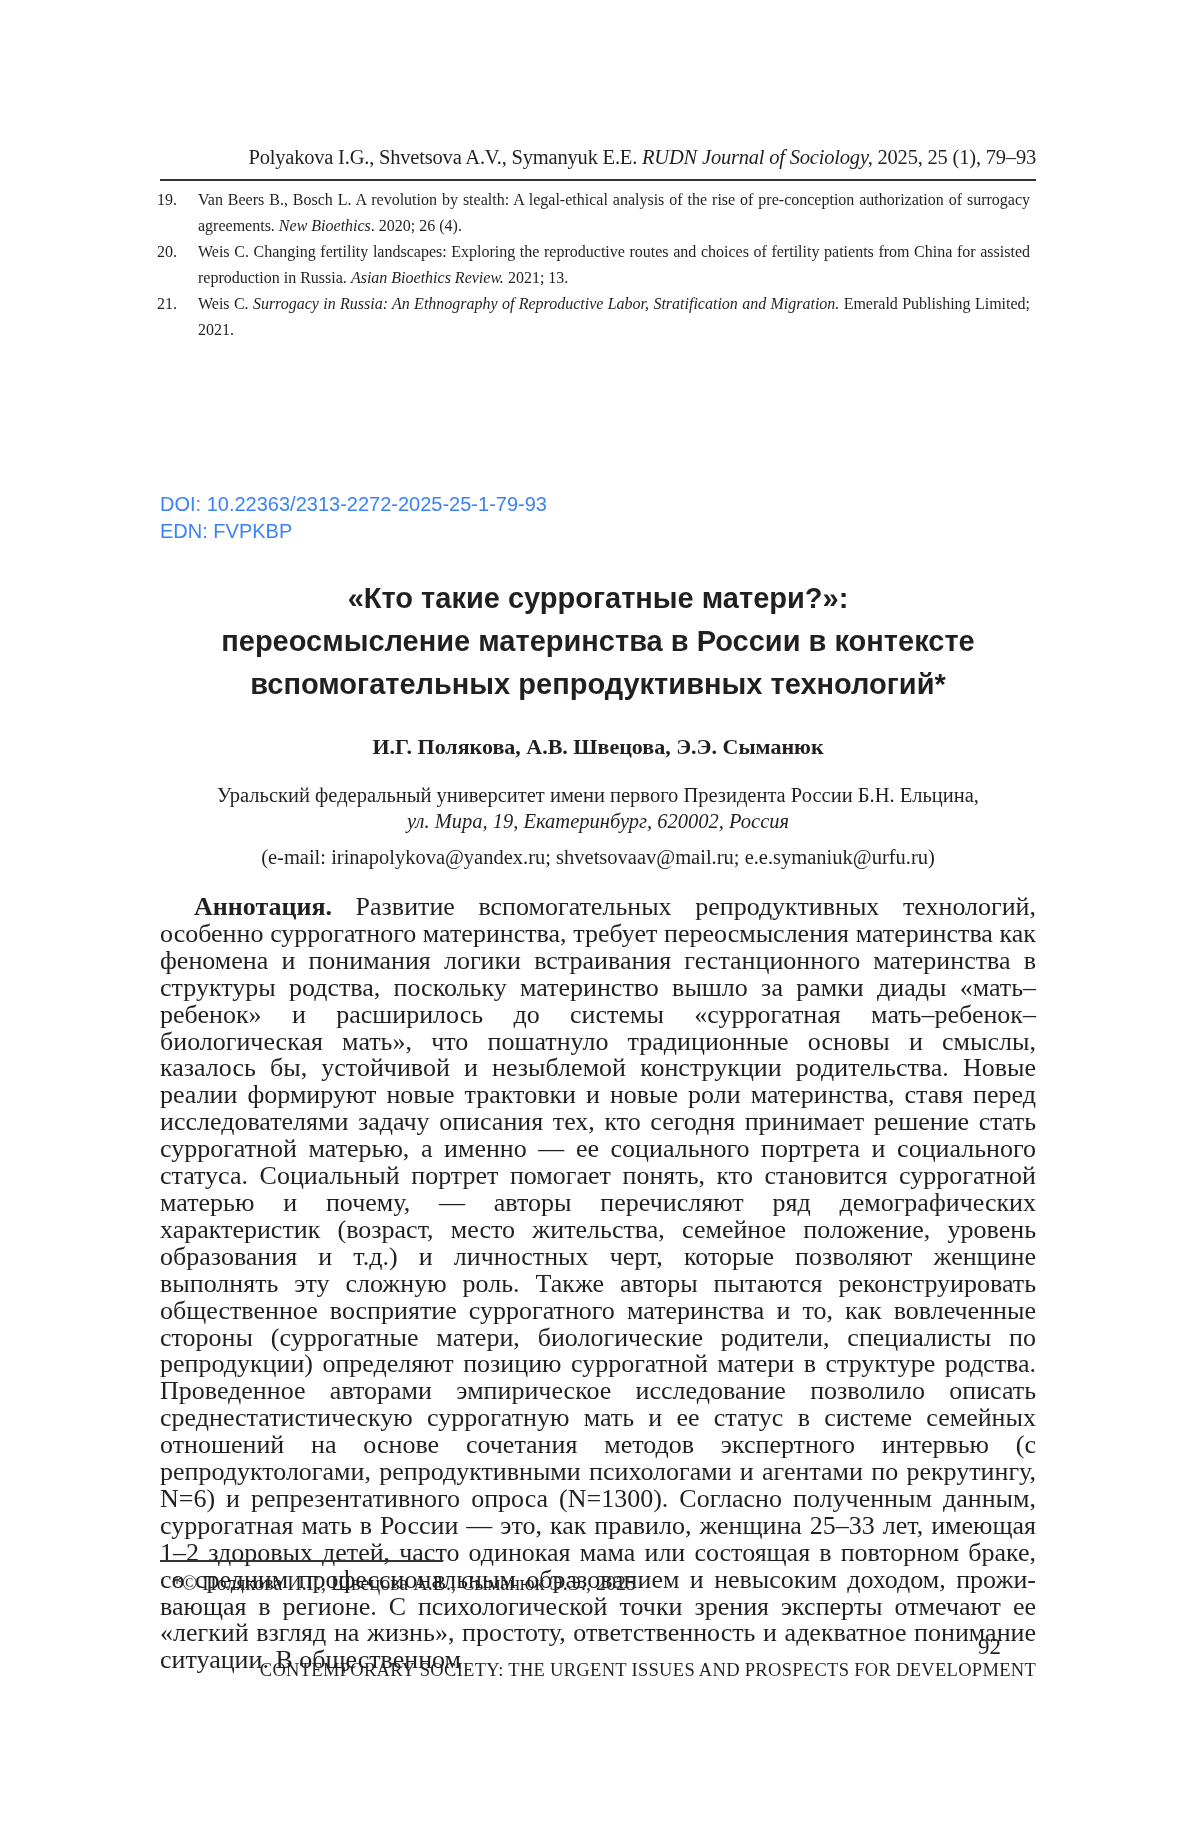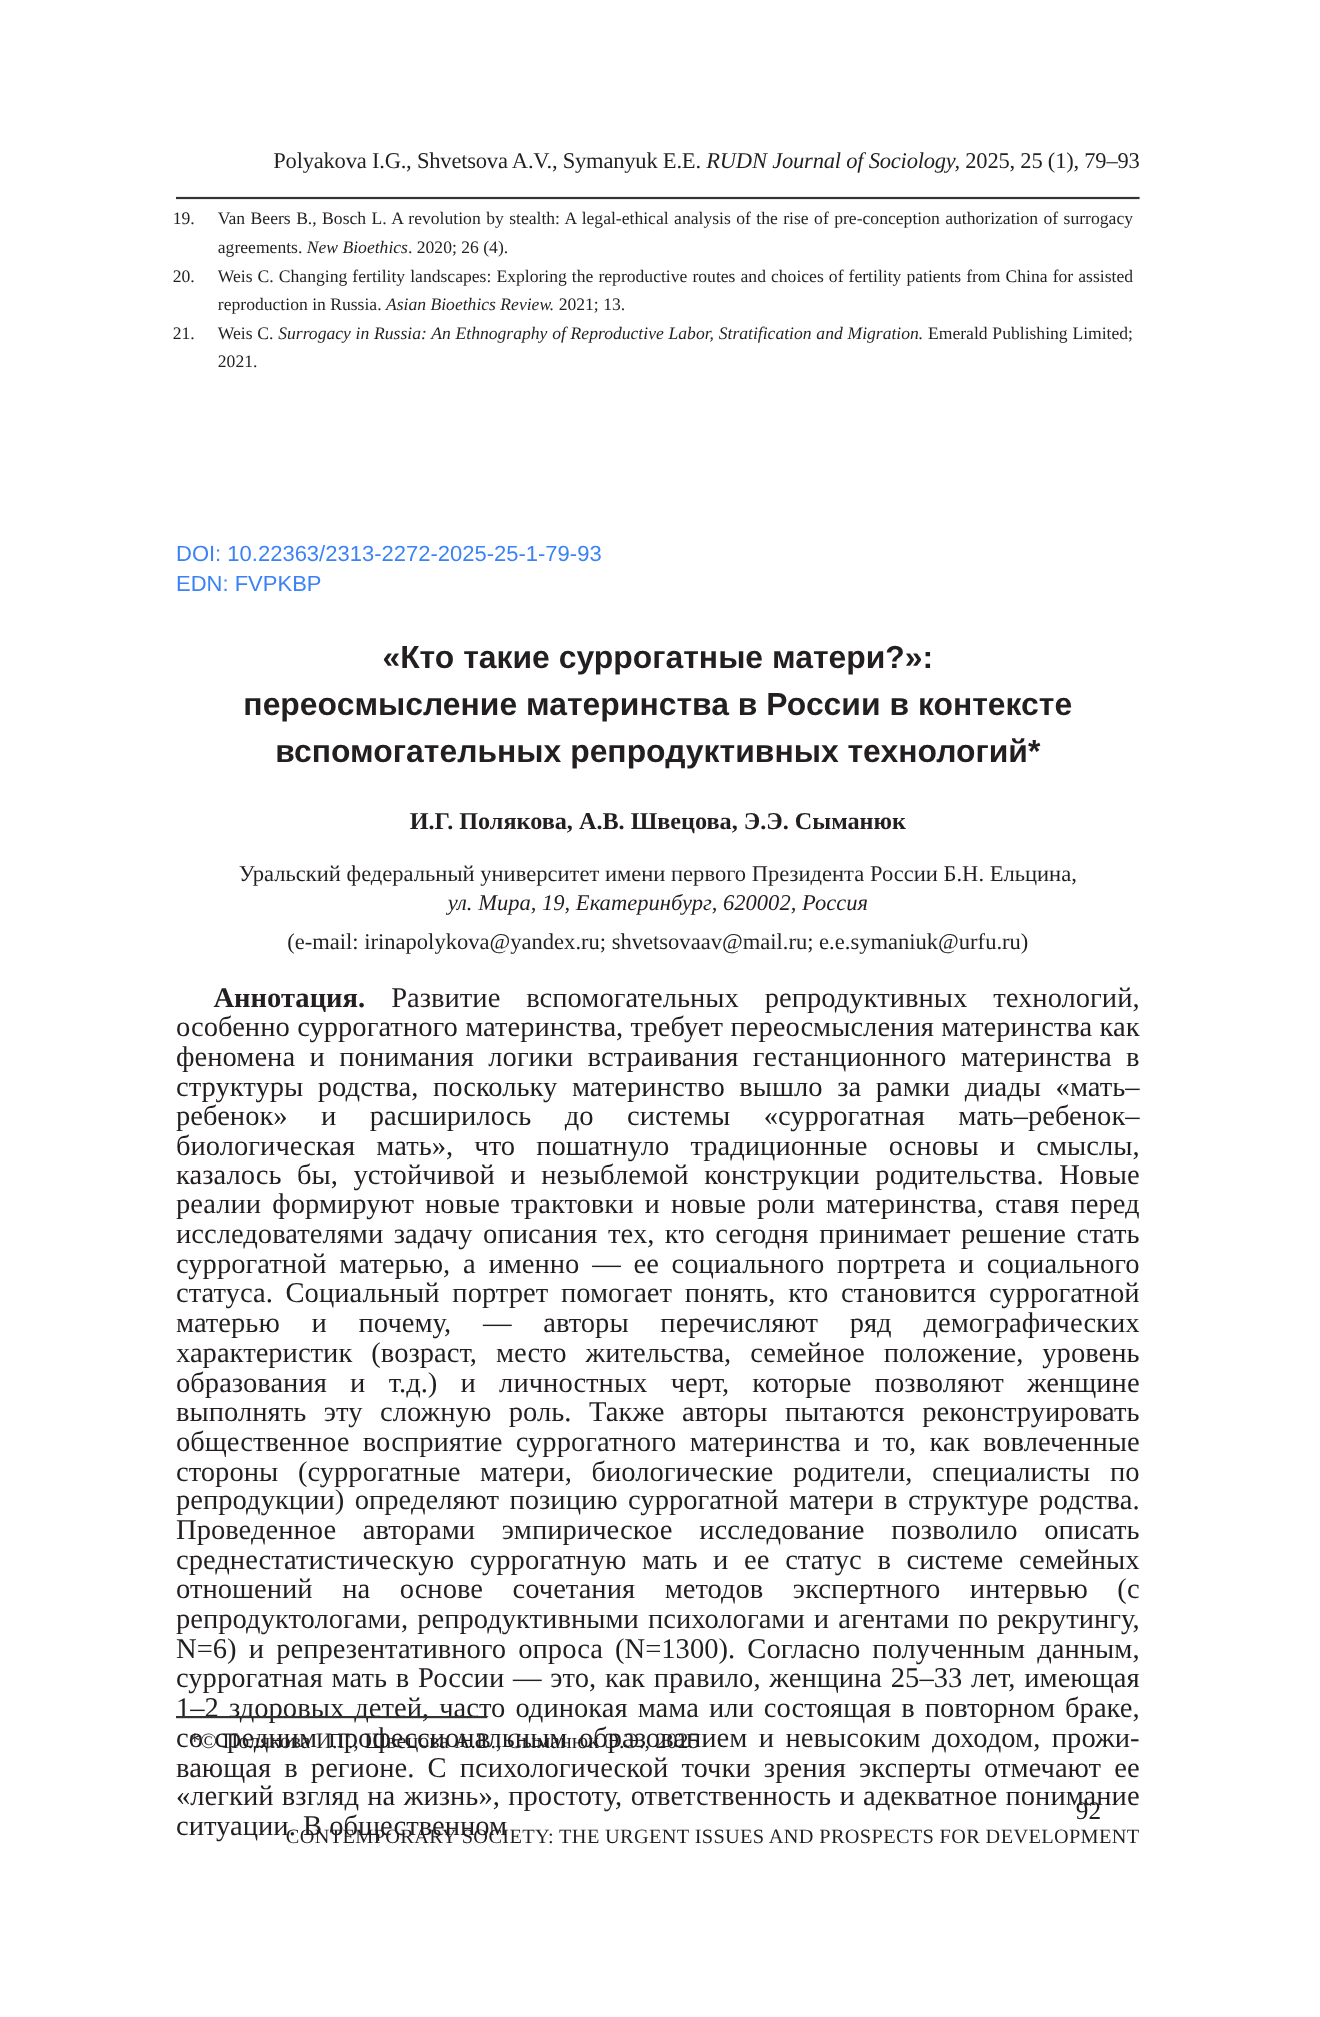--- a/index.html
+++ b/index.html
@@ -1,21 +1,21 @@
 <!DOCTYPE html>
 <html><head>
 <meta charset="utf-8">
 <style>
   html, body { margin: 0; padding: 0; background: #ffffff; }
   body { width: 1200px; height: 1834px; position: relative; overflow: hidden; color: #231f20; }
   .serif { font-family: "Liberation Serif", "DejaVu Serif", serif; }
   .sans { font-family: "Liberation Sans", "DejaVu Sans", sans-serif; }
 
   .running-head {
-    position: absolute; left: 160px; top: 136px; width: 876px;
+    position: absolute; left: 160px; top: 146px; width: 876px;
     font-size: 20.5px; text-align: right; white-space: nowrap; letter-spacing: -0.2px;
   }
   .running-head .jn { font-style: italic; }
   .head-rule { position: absolute; left: 160px; top: 179px; width: 876px; height: 2px; background: #333; }
 
   .refs { position: absolute; left: 154px; top: 187px; width: 876px; font-size: 16px; line-height: 26px; }
   .ref { display: flex; }
   .ref .num { width: 44px; flex: 0 0 44px; text-align: left; padding-left: 3px; box-sizing: border-box; }
   .ref .txt { flex: 1; text-align: justify; }
   .ref i { font-style: italic; }

